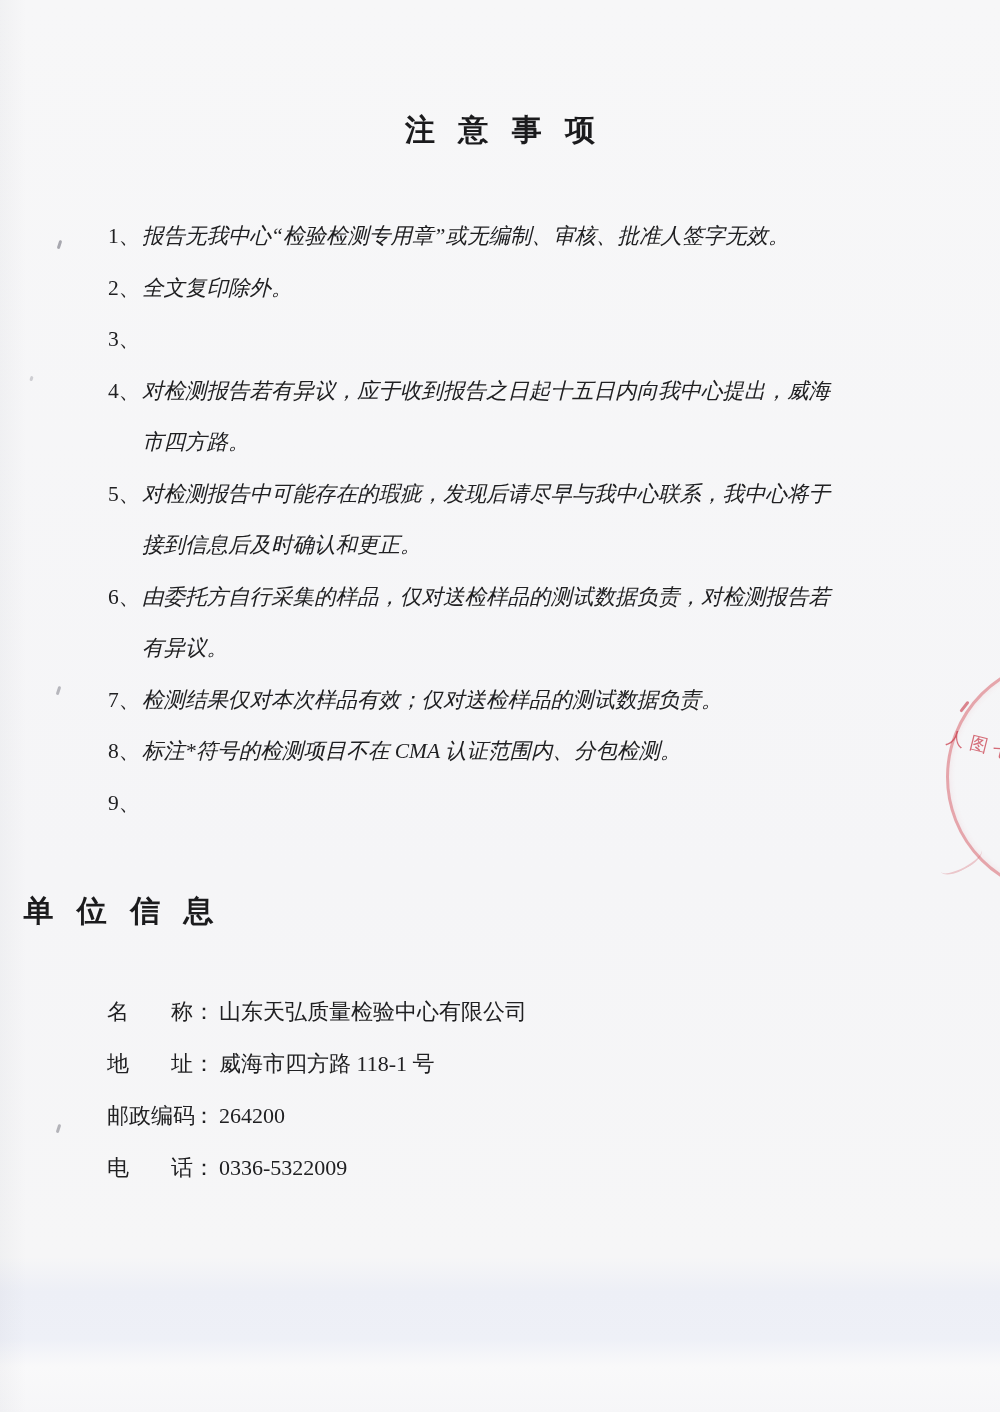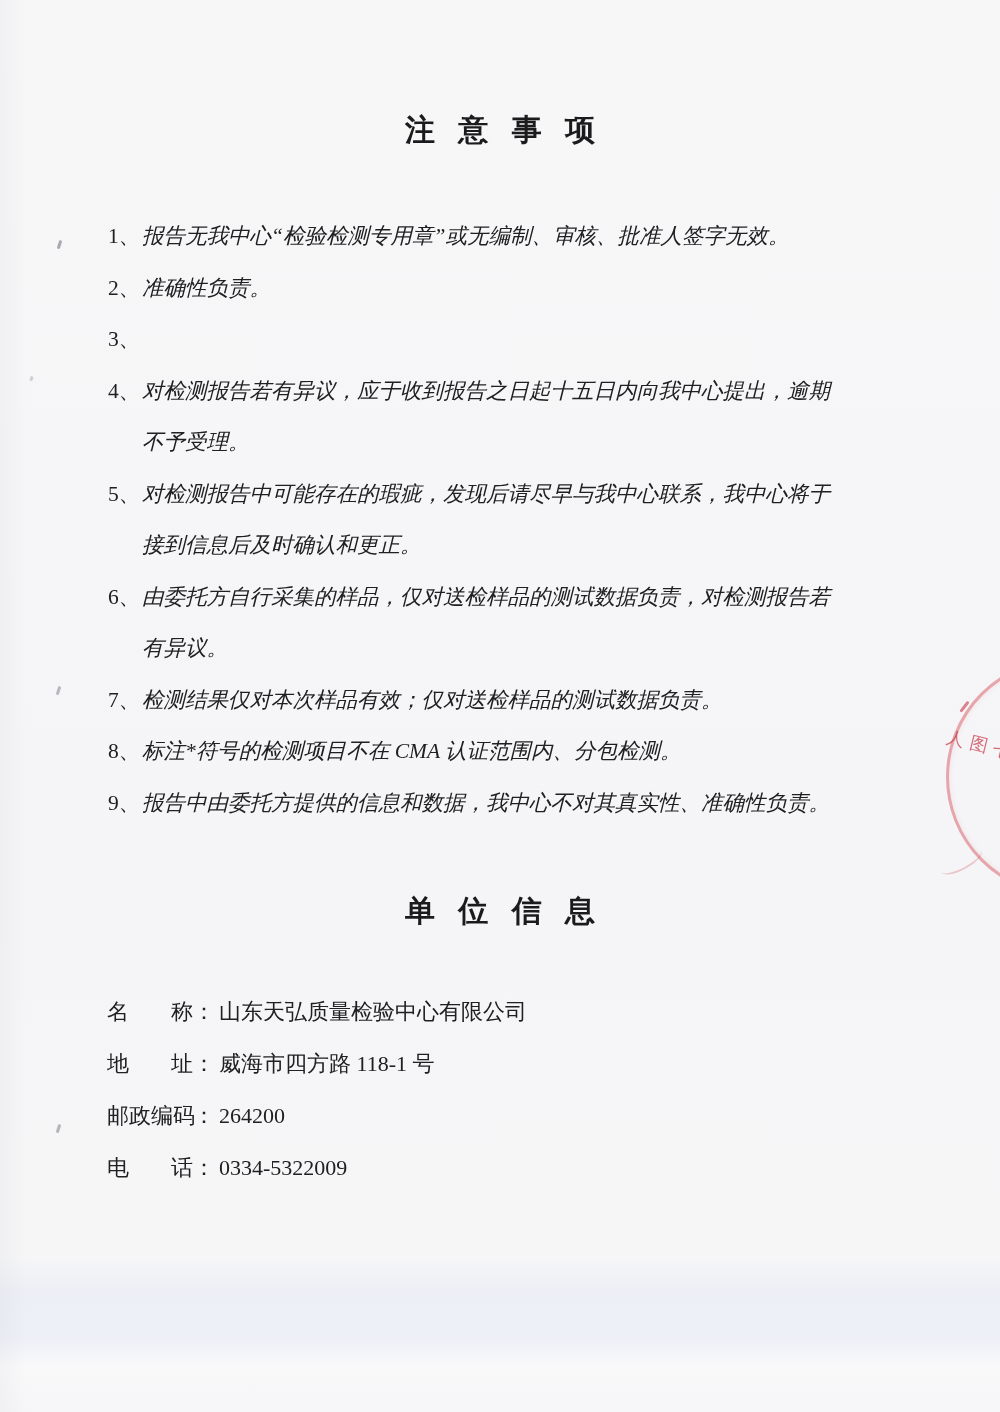--- a/index.html
+++ b/index.html
@@ -33,21 +33,21 @@
   .notice-list{
     position:absolute;top:211px;left:108px;width:800px;
     font-size:21.5px;line-height:51.5px;
   }
   .notice-item{display:flex;}
   .item-num{flex:0 0 34px;}
   .item-text{width:700px;font-style:italic;}
 
   .company-title{
     position:absolute;top:891px;left:0;width:100%;
-    margin:0;text-align:center;
+    margin:0;
     font-family:"Liberation Sans","DejaVu Sans",sans-serif;
     font-weight:700;font-size:30px;color:#1b1b1d;
     letter-spacing:0.78em;text-indent:0.78em;
   }
 
   .company-rows{
     position:absolute;top:986px;left:107px;width:780px;
     font-size:22px;line-height:52px;
   }
   .company-row{white-space:nowrap;}
@@ -105,65 +105,64 @@
 
   <h1 class="notice-title">注意事项</h1>
 
   <div class="notice-list">
     <div class="notice-item">
       <span class="item-num">1、</span>
       <span class="item-text">报告无我中心“检验检测专用章”或无编制、审核、批准人签字无效。</span>
     </div>
     <div class="notice-item">
       <span class="item-num">2、</span>
-      <span class="item-text">准确性负责。</span>
+      <span class="item-text">全文复印除外。</span>
     </div>
     <div class="notice-item">
       <span class="item-num">3、</span>
     </div>
     <div class="notice-item">
       <span class="item-num">4、</span>
-      <span class="item-text">对检测报告若有异议，应于收到报告之日起十五日内向我中心提出，逾期不予受理。</span>
+      <span class="item-text">对检测报告若有异议，应于收到报告之日起十五日内向我中心提出，威海市四方路。</span>
     </div>
     <div class="notice-item">
       <span class="item-num">5、</span>
       <span class="item-text">对检测报告中可能存在的瑕疵，发现后请尽早与我中心联系，我中心将于接到信息后及时确认和更正。</span>
     </div>
     <div class="notice-item">
       <span class="item-num">6、</span>
       <span class="item-text">由委托方自行采集的样品，仅对送检样品的测试数据负责，对检测报告若有异议。</span>
     </div>
     <div class="notice-item">
       <span class="item-num">7、</span>
       <span class="item-text">检测结果仅对本次样品有效；仅对送检样品的测试数据负责。</span>
     </div>
     <div class="notice-item">
       <span class="item-num">8、</span>
       <span class="item-text">标注*符号的检测项目不在 CMA 认证范围内、分包检测。</span>
     </div>
     <div class="notice-item">
       <span class="item-num">9、</span>
-      <span class="item-text">报告中由委托方提供的信息和数据，我中心不对其真实性、准确性负责。</span>
     </div>
   </div>
 
   <h2 class="company-title">单位信息</h2>
 
   <div class="company-rows">
     <div class="company-row">
       <span class="row-label">名称</span><span class="row-colon">：</span><span class="row-value">山东天弘质量检验中心有限公司</span>
     </div>
     <div class="company-row">
       <span class="row-label">地址</span><span class="row-colon">：</span><span class="row-value">威海市四方路 118-1 号</span>
     </div>
     <div class="company-row">
       <span class="row-label">邮政编码</span><span class="row-colon">：</span><span class="row-value">264200</span>
     </div>
     <div class="company-row">
-      <span class="row-label">电话</span><span class="row-colon">：</span><span class="row-value">0334-5322009</span>
+      <span class="row-label">电话</span><span class="row-colon">：</span><span class="row-value">0336-5322009</span>
     </div>
   </div>
 
   <div class="stamp">
     <div class="stamp-ring"></div>
     <div class="stamp-tick"></div>
     <span class="stamp-glyphs">七图人</span>
     <div class="stamp-smudge"></div>
   </div>
 

